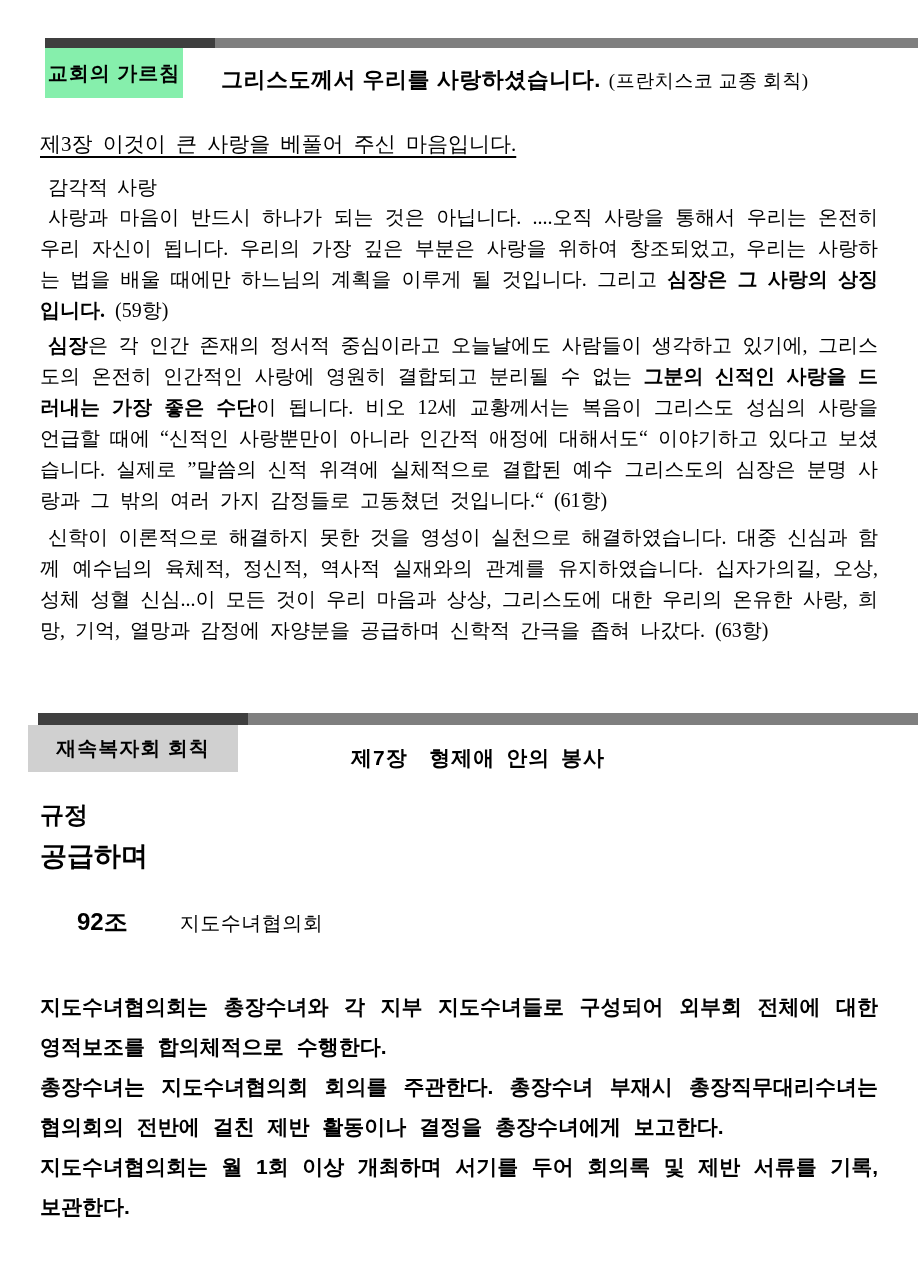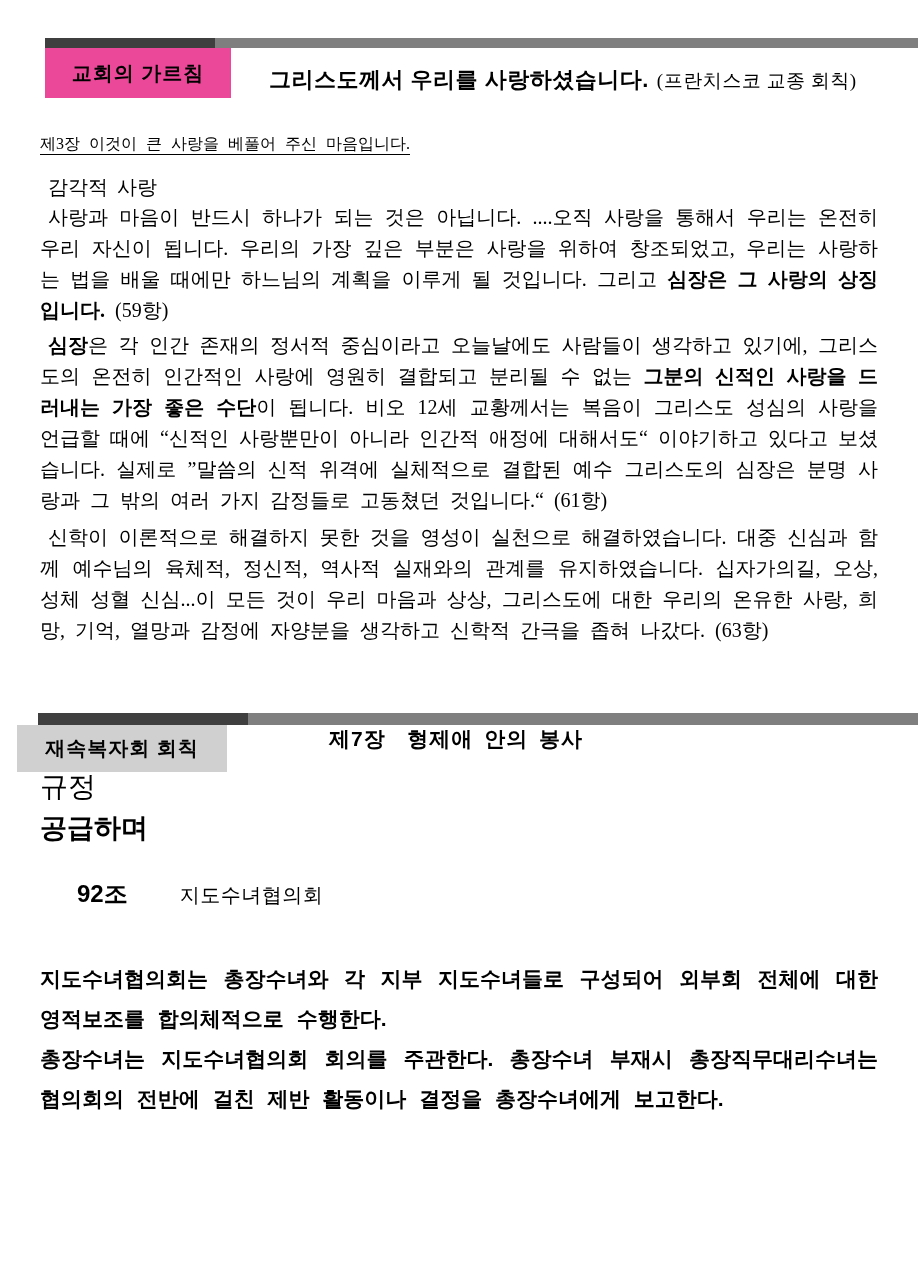--- a/index.html
+++ b/index.html
@@ -16,75 +16,75 @@
   
   .sec-header { }
   .bars { display: flex; }
   .bar-dark { background: #3f3f3f; }
   .bar-gray { background: #7f7f7f; flex: 1; }
 
   .s1-bars { margin: 38px 3px 0 45px; height: 10px; }
   .s1-bar-dark { width: 170px; }
   .s1-row { display: flex; align-items: center; margin-left: 45px; }
   .s1-tab {
-    width: 186px; height: 50px; background: #ec4899;
+    width: 138px; height: 50px; background: #86efac;
     display: flex; align-items: center; justify-content: center;
     font-family: "Liberation Sans", sans-serif;
     font-weight: bold; font-size: 20px; letter-spacing: 1px;
   }
   .s1-title {
     margin-left: 38px; font-family: "Liberation Sans", sans-serif;
     font-weight: bold; font-size: 22px; letter-spacing: 0.5px; margin-top: 14px;
   }
   .s1-title-suffix {
     font-size: 19px; font-weight: normal; margin-left: 8px;
     font-family: "Liberation Serif", serif;
   }
 
   .s2-bars { margin: 67px 3px 0 38px; height: 12px; }
   .s2-bar-dark { width: 210px; }
-  .s2-row { display: flex; align-items: flex-start; margin-left: 17px; }
+  .s2-row { display: flex; align-items: flex-end; margin-left: 28px; gap: 11px; }
   .s2-tab {
     width: 210px; height: 47px; background: #d0d0d0;
     display: flex; align-items: center; justify-content: center;
     font-family: "Liberation Sans", sans-serif;
     font-weight: bold; font-size: 20px; letter-spacing: 1px;
   }
   .s2-title {
     margin-left: 102px; font-family: "Liberation Sans", sans-serif;
     font-weight: bold; font-size: 21px; white-space: pre; letter-spacing: 1px;
     word-spacing: 4px;
   }
 
   
   .chapter-heading {
     margin: 30px 43px 0 40px;
-    font-size: 16px; line-height: 32px; font-weight: normal;
+    font-size: 21px; line-height: 32px; font-weight: normal;
     text-decoration: underline; text-underline-offset: 5px;
     word-spacing: 5px;
   }
   .subheading {
     margin: 12px 43px 0 48px;
     font-size: 20px; line-height: 30px; word-spacing: 4px;
   }
   .body-par {
     margin: 0 43px 0 40px;
     font-size: 20px; line-height: 31px;
     text-align: justify; word-spacing: 5px;
     text-indent: 8px;
   }
   .body-par.p2 { margin-top: 4px; }
   .body-par.p3 { margin-top: 6px; }
   .b { font-weight: bold; }
 
   
   .kicker {
-    margin: 0 43px 0 40px;
+    margin: 28px 43px 0 40px;
     font-family: "Liberation Sans", sans-serif;
-    font-weight: normal; font-size: 28px; line-height: 30px;
+    font-weight: bold; font-size: 24px; line-height: 30px;
   }
   .role-heading {
     margin: 6px 43px 0 40px;
     font-family: "Liberation Sans", sans-serif;
     font-weight: bold; font-size: 27px; line-height: 40px;
   }
   .article-row {
     margin: 28px 43px 2px 77px;
     display: flex; align-items: baseline; line-height: 36px;
   }
@@ -124,21 +124,21 @@
   </div>
 
   <div class="chapter-heading">제3장 이것이 큰 사랑을 베풀어 주신 마음입니다.</div>
 
   <div class="subheading">감각적 사랑</div>
 
   <p class="body-par p1"><span>사랑과 마음이 반드시 하나가 되는 것은 아닙니다. ....오직 사랑을 통해서 우리는 온전히 우리 자신이 됩니다. 우리의 가장 깊은 부분은 사랑을 위하여 창조되었고, 우리는 사랑하는 법을 배울 때에만 하느님의 계획을 이루게 될 것입니다. 그리고 </span><span class="b">심장은 그 사랑의 상징입니다.</span><span> (59항)</span></p>
 
   <p class="body-par p2"><span class="b">심장</span><span>은 각 인간 존재의 정서적 중심이라고 오늘날에도 사람들이 생각하고 있기에, 그리스도의 온전히 인간적인 사랑에 영원히 결합되고 분리될 수 없는 </span><span class="b">그분의 신적인 사랑을 드러내는 가장 좋은 수단</span><span>이 됩니다. 비오 12세 교황께서는 복음이 그리스도 성심의 사랑을 언급할 때에 “신적인 사랑뿐만이 아니라 인간적 애정에 대해서도“ 이야기하고 있다고 보셨습니다. 실제로 ”말씀의 신적 위격에 실체적으로 결합된 예수 그리스도의 심장은 분명 사랑과 그 밖의 여러 가지 감정들로 고동쳤던 것입니다.“ (61항)</span></p>
 
-  <p class="body-par p3"><span>신학이 이론적으로 해결하지 못한 것을 영성이 실천으로 해결하였습니다. 대중 신심과 함께 예수님의 육체적, 정신적, 역사적 실재와의 관계를 유지하였습니다. 십자가의길, 오상, 성체 성혈 신심...이 모든 것이 우리 마음과 상상, 그리스도에 대한 우리의 온유한 사랑, 희망, 기억, 열망과 감정에 자양분을 생각하고 신학적 간극을 좁혀 나갔다. (63항)</span></p>
+  <p class="body-par p3"><span>신학이 이론적으로 해결하지 못한 것을 영성이 실천으로 해결하였습니다. 대중 신심과 함께 예수님의 육체적, 정신적, 역사적 실재와의 관계를 유지하였습니다. 십자가의길, 오상, 성체 성혈 신심...이 모든 것이 우리 마음과 상상, 그리스도에 대한 우리의 온유한 사랑, 희망, 기억, 열망과 감정에 자양분을 공급하며 신학적 간극을 좁혀 나갔다. (63항)</span></p>
 
   <div class="sec-header">
     <div class="bars s2-bars">
       <div class="bar-dark s2-bar-dark"></div>
       <div class="bar-gray"></div>
     </div>
     <div class="s2-row">
       <div class="s2-tab">재속복자회 회칙</div>
       <div class="s2-title">제7장  형제애 안의 봉사</div>
     </div>
@@ -148,15 +148,16 @@
   <div class="role-heading">공급하며</div>
 
   <div class="article-row">
     <span class="article-no">92조</span>
     <span class="article-title">지도수녀협의회</span>
   </div>
 
   <div class="rules">
     <p class="rule-par">지도수녀협의회는 총장수녀와 각 지부 지도수녀들로 구성되어 외부회 전체에 대한 영적보조를 합의체적으로 수행한다.</p>
     <p class="rule-par">총장수녀는 지도수녀협의회 회의를 주관한다. 총장수녀 부재시 총장직무대리수녀는 협의회의 전반에 걸친 제반 활동이나 결정을 총장수녀에게 보고한다.</p>
+    <p class="rule-par">지도수녀협의회는 월 1회 이상 개최하며 서기를 두어 회의록 및 제반 서류를 기록, 보관한다.</p>
   </div>
 
 </div>
 
 </body></html>

